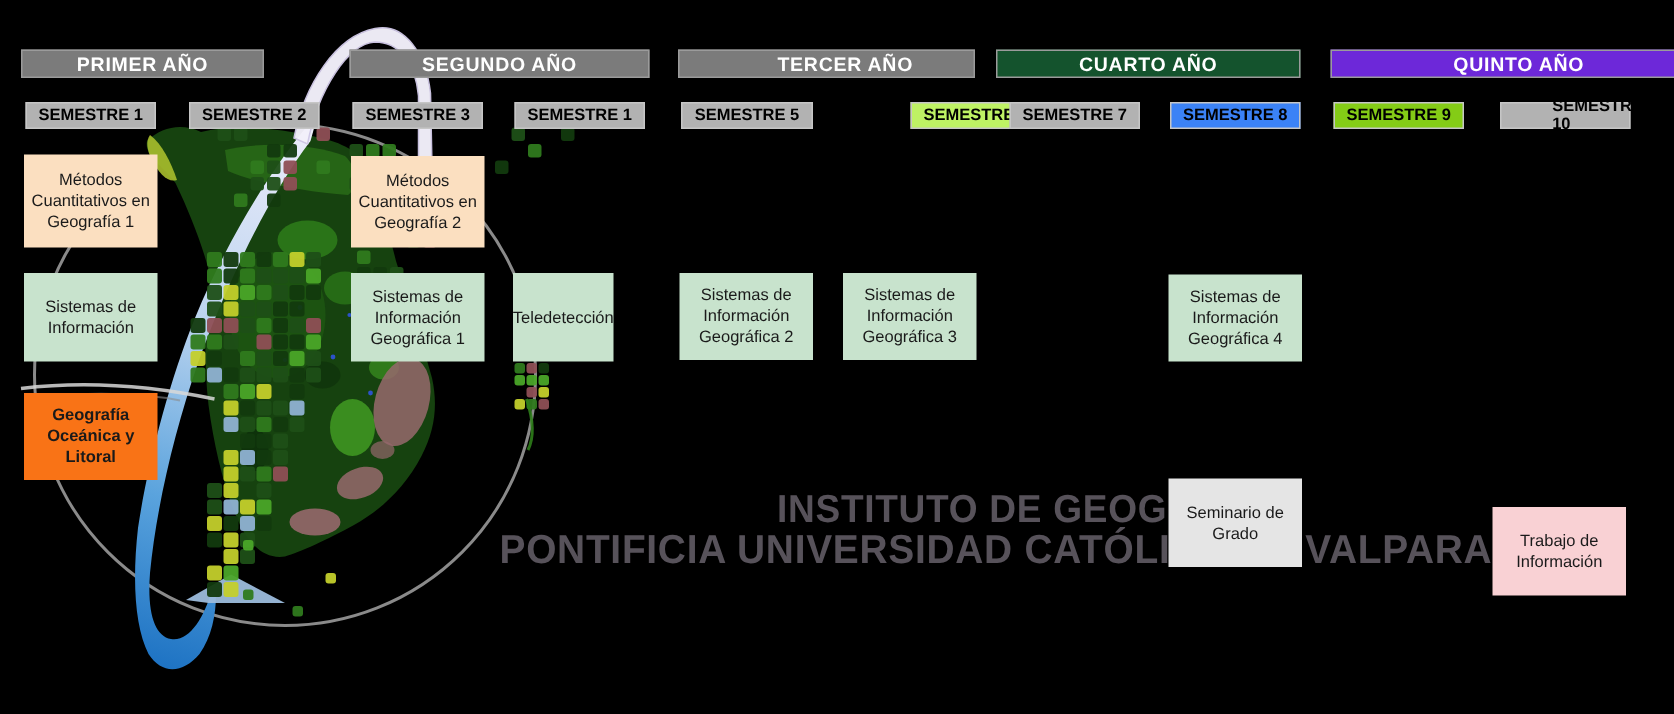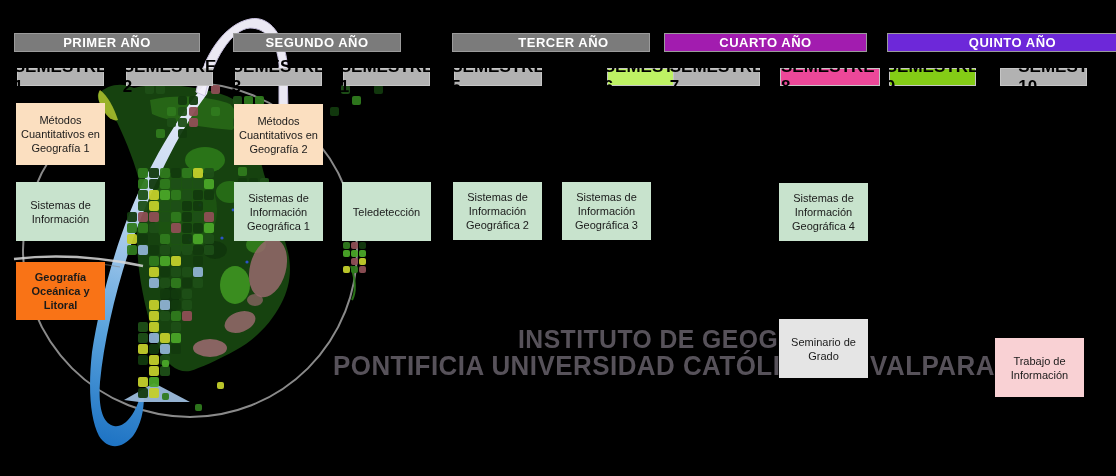--- a/index.html
+++ b/index.html
@@ -7,21 +7,21 @@
          font-family:"Liberation Sans",sans-serif;}
   #globe-art{position:absolute;left:0;top:0;z-index:1;}
   #institute{position:absolute;left:287px;top:326px;width:800px;z-index:2;text-align:center;
              font-weight:bold;letter-spacing:.5px;}
   #institute .l1{font-size:26px;line-height:27px;transform:scaleX(.95);}
   #institute .l2{font-size:27px;line-height:27px;transform:scaleX(.96);}
   .yearbar{position:absolute;top:33px;height:19px;z-index:3;display:flex;align-items:center;
            justify-content:center;font-size:13px;font-weight:bold;letter-spacing:.5px;
            box-sizing:border-box;border:1px solid #9b9b9b;}
   .sembar{position:absolute;top:68px;height:18px;z-index:3;display:flex;align-items:center;
-          justify-content:center;font-size:17px;font-weight:bold;box-sizing:border-box;
+          justify-content:center;font-size:11px;font-weight:bold;box-sizing:border-box;
           border:1px solid #c6c6c6;}
   .course{position:absolute;z-index:3;display:flex;align-items:center;justify-content:center;
           text-align:center;font-size:11px;line-height:14px;color:#1a1a1a;white-space:pre-line;}
 </style>
 </head>
 <body>
 
 <div id="stage">
 
   <svg id="globe-art" width="1116" height="476" viewBox="0 0 1116 476">
@@ -231,54 +231,54 @@
     <path fill="none" stroke="#8a8a8a" stroke-width="1.2" opacity="0.6" d="M 30,264 C 70,261 100,263 120,267"></path>
     <path fill="none" stroke="#2e7d1a" stroke-width="2" opacity="0.9" d="M 351,266 C 355,278 357,290 352,300"></path>
   </svg>
 
   <div id="institute" style="color: rgb(87, 82, 90);">
     <div class="l1">INSTITUTO DE GEOGRAFÍA</div>
     <div class="l2">PONTIFICIA UNIVERSIDAD CATÓLICA DE VALPARAÍSO</div>
   </div>
 
   <div id="years">
-      <div class="yearbar" style="left: 14px; width: 186px; background: rgb(123, 123, 123); color: rgb(255, 255, 255);">PRIMER AÑO</div>
-      <div class="yearbar" style="left: 233px; width: 168px; background: rgb(123, 123, 123); color: rgb(255, 255, 255);">SEGUNDO AÑO</div>
+      <div class="yearbar" style="left: 14px; width: 162px; background: rgb(123, 123, 123); color: rgb(255, 255, 255);">PRIMER AÑO</div>
+      <div class="yearbar" style="left: 233px; width: 200px; background: rgb(123, 123, 123); color: rgb(255, 255, 255);">SEGUNDO AÑO</div>
       <div class="yearbar" style="left: 452px; width: 198px; background: rgb(123, 123, 123); color: rgb(255, 255, 255); padding-left: 25px;">TERCER AÑO</div>
-      <div class="yearbar" style="left: 664px; width: 203px; background: #a21caf; color: rgb(255, 255, 255);">CUARTO AÑO</div>
+      <div class="yearbar" style="left: 664px; width: 203px; background: #14532d; color: rgb(255, 255, 255);">CUARTO AÑO</div>
       <div class="yearbar" style="left: 887px; width: 251px; background: #6d28d9; color: rgb(255, 255, 255);">QUINTO AÑO</div>
     </div>
   <div id="semesters">
       <div class="sembar" style="left: 17px; width: 87px; background: rgb(178, 178, 178); color: rgb(0, 0, 0);">SEMESTRE 1</div>
       <div class="sembar" style="left: 126px; width: 87px; background: rgb(178, 178, 178); color: rgb(0, 0, 0);">SEMESTRE 2</div>
       <div class="sembar" style="left: 235px; width: 87px; background: rgb(178, 178, 178); color: rgb(0, 0, 0);">SEMESTRE 3</div>
       <div class="sembar" style="left: 343px; width: 87px; background: rgb(178, 178, 178); color: rgb(0, 0, 0);">SEMESTRE 1</div>
       <div class="sembar" style="left: 454px; width: 88px; background: rgb(178, 178, 178); color: rgb(0, 0, 0);">SEMESTRE 5</div>
       <div class="sembar" style="left: 563px; width: 87px; background: #bef264; color: rgb(0, 0, 0); margin-left: 44px;">SEMESTRE 6</div>
       <div class="sembar" style="left: 673px; width: 87px; background: rgb(178, 178, 178); color: rgb(0, 0, 0);">SEMESTRE 7</div>
-      <div class="sembar" style="left: 780px; width: 100px; background: #ec4899; color: rgb(0, 0, 0);">SEMESTRE 8</div>
+      <div class="sembar" style="left: 780px; width: 87px; background: #3b82f6; color: rgb(0, 0, 0);">SEMESTRE 8</div>
       <div class="sembar" style="left: 889px; width: 87px; background: #84cc16; color: rgb(0, 0, 0);">SEMESTRE 9</div>
       <div class="sembar" style="left: 1000px; width: 87px; background: rgb(178, 178, 178); color: rgb(0, 0, 0); padding-left: 43px;">SEMESTRE 10</div>
     </div>
   <div id="courses">
       <div class="course" style="left: 16px; top: 103px; width: 89px; height: 62px; background: rgb(251, 223, 192);">Métodos
 Cuantitativos en
 Geografía 1</div>
       <div class="course" style="left: 16px; top: 182px; width: 89px; height: 59px; background: rgb(200, 227, 205);">Sistemas de
 Información</div>
       <div class="course" style="left: 16px; top: 262px; width: 89px; height: 58px; background: #f97316; font-weight: bold;">Geografía
 Oceánica y
 Litoral</div>
       <div class="course" style="left: 234px; top: 104px; width: 89px; height: 61px; background: rgb(251, 223, 192);">Métodos
 Cuantitativos en
 Geografía 2</div>
       <div class="course" style="left: 234px; top: 182px; width: 89px; height: 59px; background: rgb(200, 227, 205);">Sistemas de
 Información
 Geográfica 1</div>
-      <div class="course" style="left: 342px; top: 182px; width: 89px; height: 59px; background: rgb(200, 227, 205);">Teledetección</div>
+      <div class="course" style="left: 342px; top: 182px; width: 67px; height: 59px; background: rgb(200, 227, 205);">Teledetección</div>
       <div class="course" style="left: 453px; top: 182px; width: 89px; height: 58px; background: rgb(200, 227, 205);">Sistemas de
 Información
 Geográfica 2</div>
       <div class="course" style="left: 562px; top: 182px; width: 89px; height: 58px; background: rgb(200, 227, 205);">Sistemas de
 Información
 Geográfica 3</div>
       <div class="course" style="left: 779px; top: 183px; width: 89px; height: 58px; background: rgb(200, 227, 205);">Sistemas de
 Información
 Geográfica 4</div>
       <div class="course" style="left: 779px; top: 319px; width: 89px; height: 59px; background: #e5e5e5;">Seminario de

